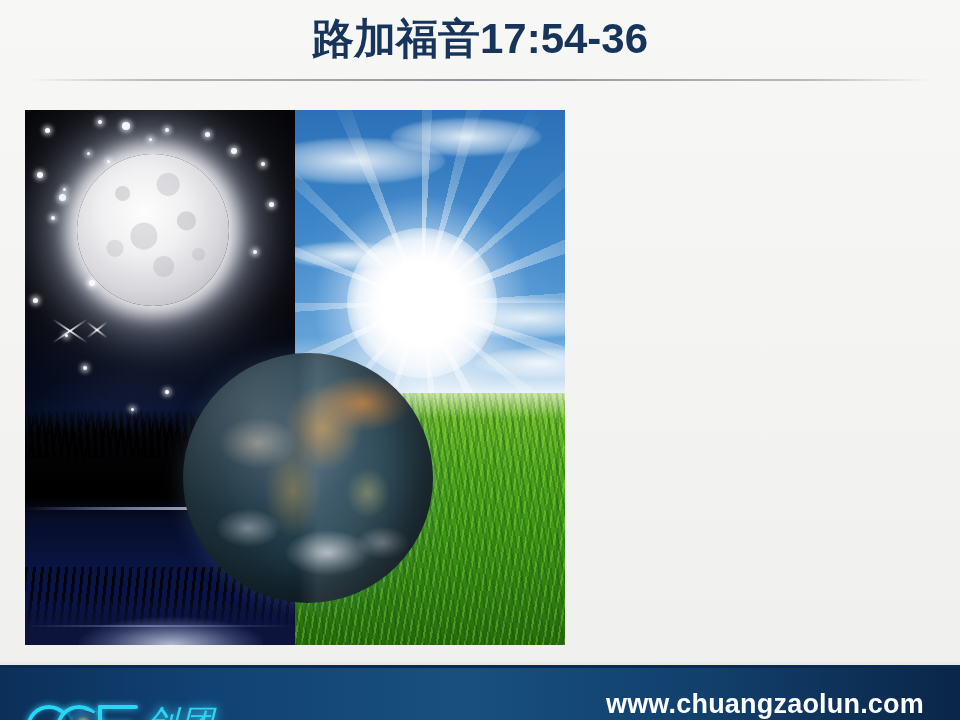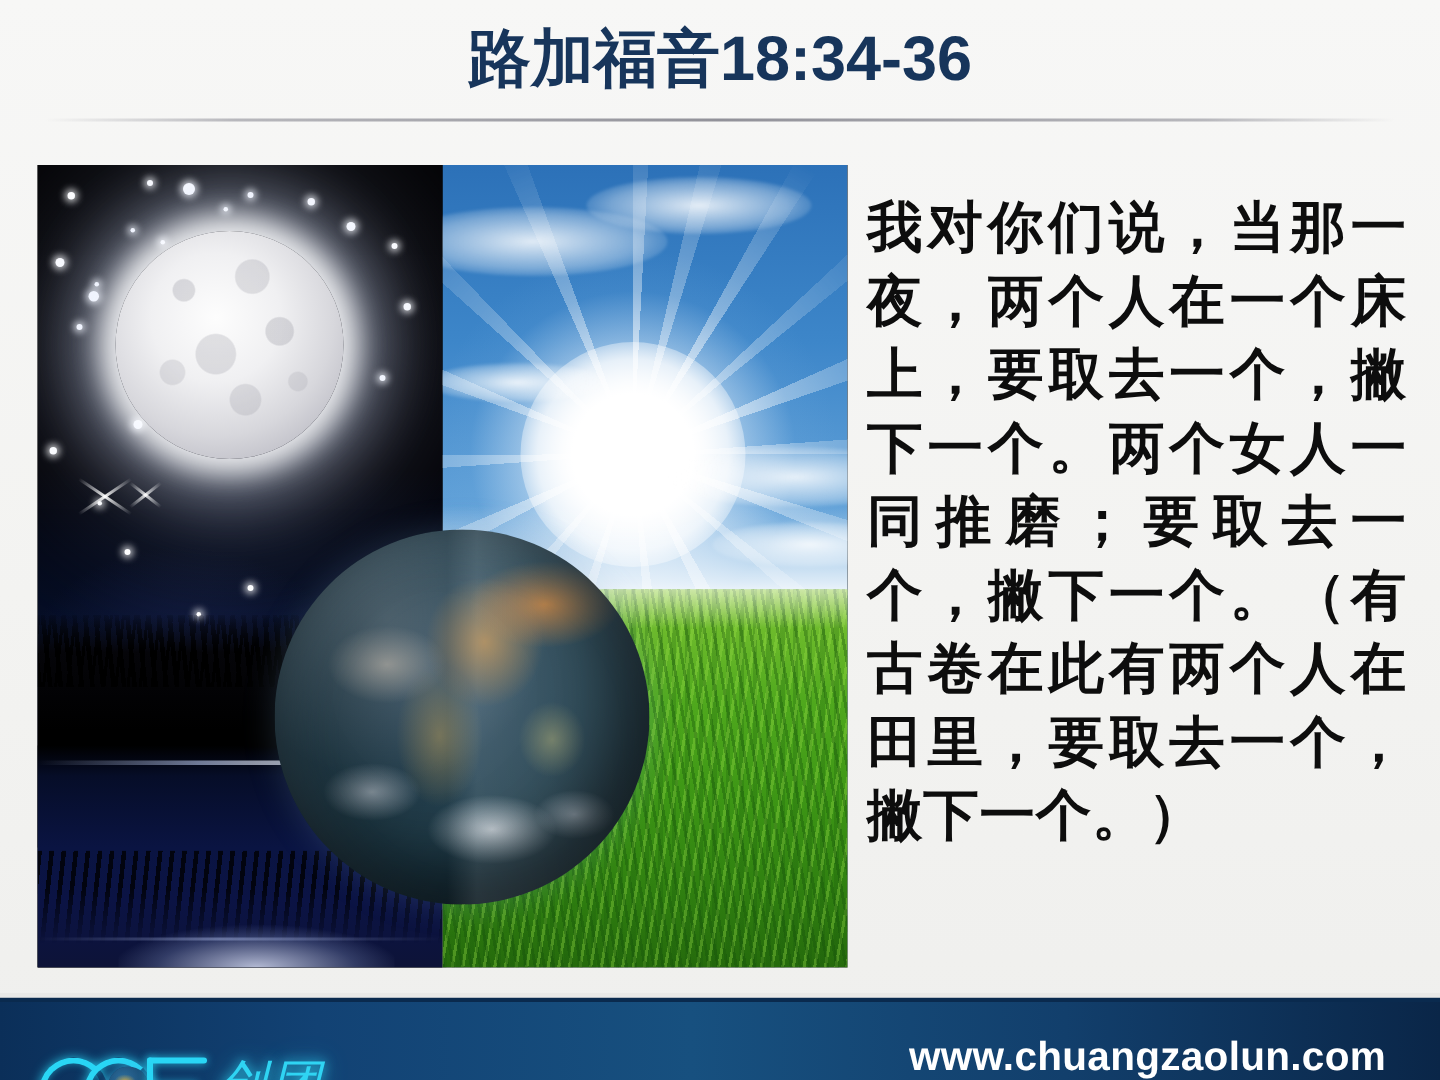--- a/index.html
+++ b/index.html
@@ -376,21 +376,21 @@
     letter-spacing: 0.2px;
     white-space: nowrap;
   }
 </style>
 </head>
 <body>
 
 <div class="slide">
 
   <div class="title-zone">
-    <div class="slide-title">路加福音18:34-36</div>
+    <div class="slide-title">路加福音17:54-36</div>
     <div class="title-rule"></div>
   </div>
 
   <div class="picture">
 
     <div class="pic-half pic-night">
       <div class="night-sky"></div>
 
       <div class="stars">
         <span class="star" style="left:20px;  top:18px;  width:5px; height:5px;"></span>
@@ -449,21 +449,20 @@
 
       <div class="day-horizon-glow"></div>
       <div class="day-grass"></div>
     </div>
 
     <div class="earth">
       <div class="earth-shade"></div>
     </div>
   </div>
 
-  <div class="verse">我对你们说，当那一夜，两个人在一个床上，要取去一个，撇下一个。两个女人一同推磨；要取去一个，撇下一个。（有古卷在此有两个人在田里，要取去一个，撇下一个。）</div>
 
   <div class="footer">
     <div class="footer-logo">
       <div class="logo-mark">
         <span class="logo-c1"></span>
         <span class="logo-c2"></span>
         <span class="logo-globe"></span>
         <span class="logo-f">
             <i></i>
             <i></i>

